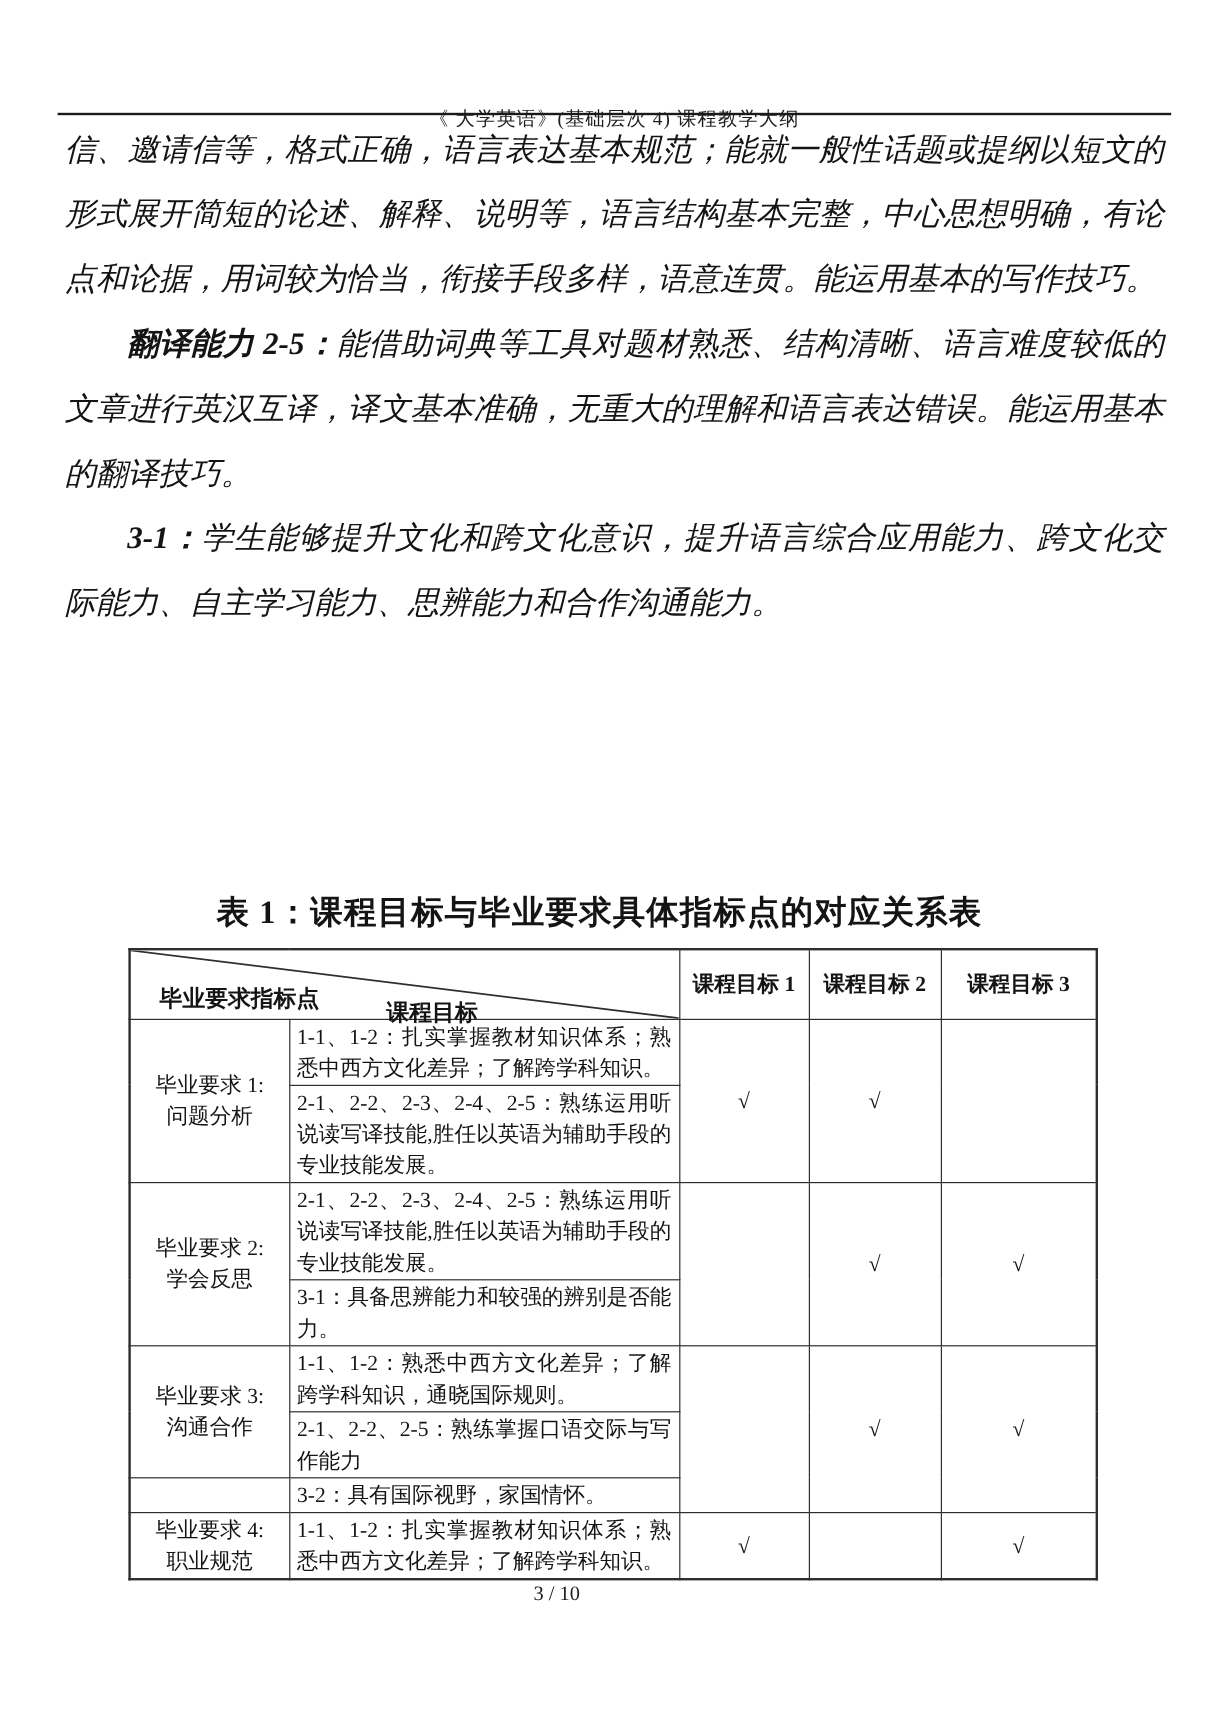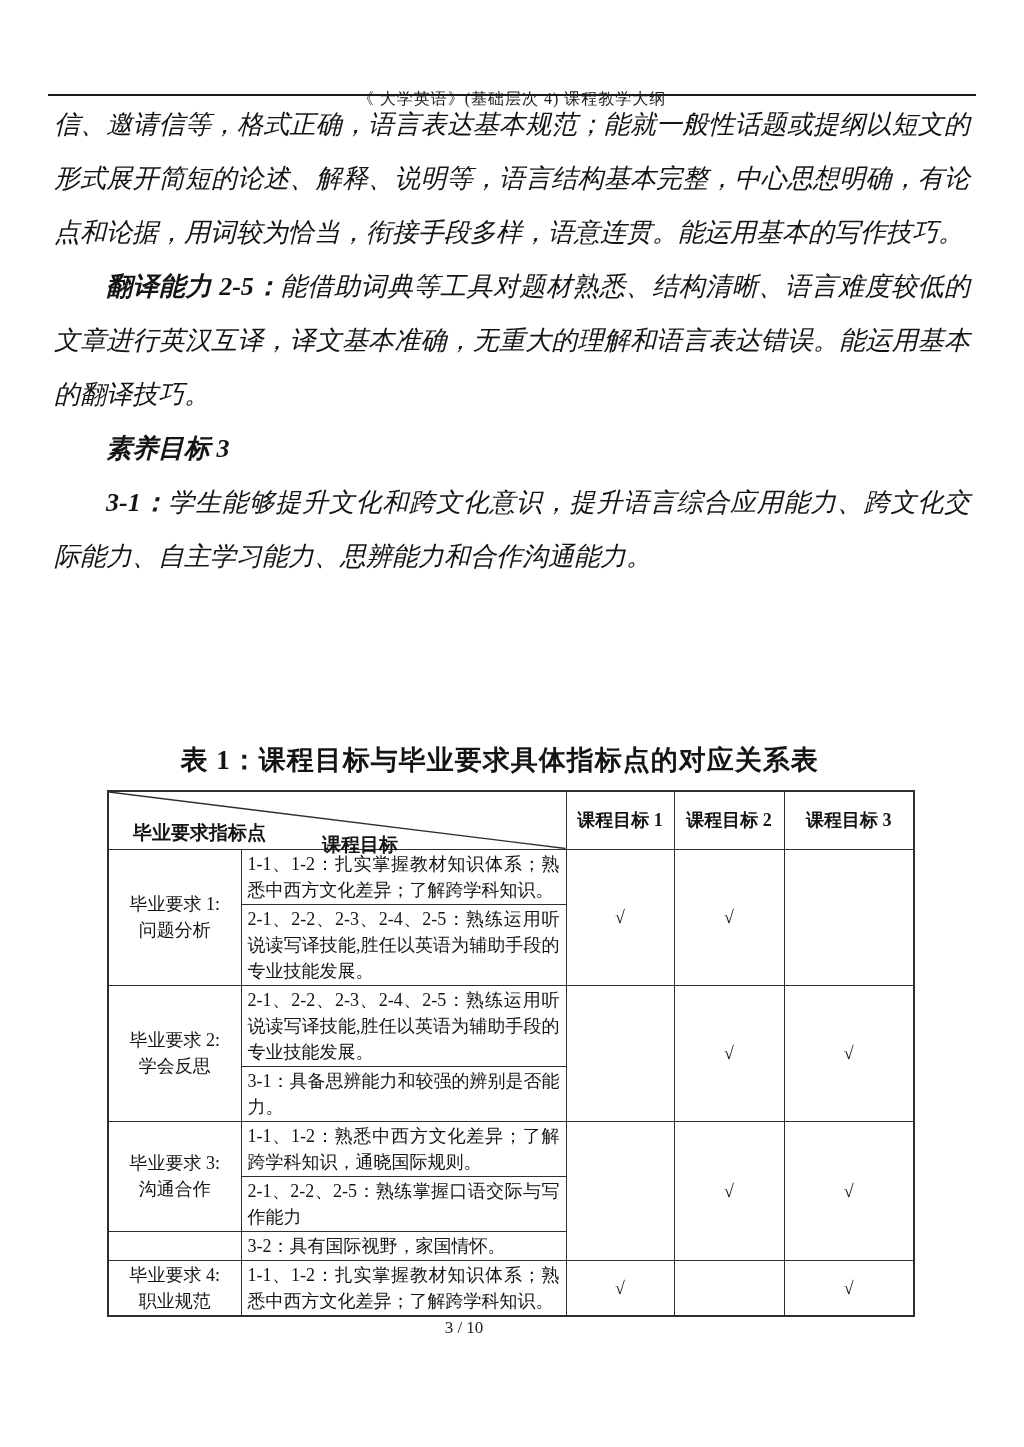--- a/index.html
+++ b/index.html
@@ -76,21 +76,20 @@
 </style>
 </head>
 <body>
 
 <div class="doc-header">《 大学英语》(基础层次 4) 课程教学大纲</div>
 <div class="header-rule"></div>
 
 <div class="body-text">
     <p class="para"><span>信、邀请信等，格式正确，语言表达基本规范；能就一般性话题或提纲以短文的形式展开简短的论述、解释、说明等，语言结构基本完整，中心思想明确，有论点和论据，用词较为恰当，衔接手段多样，语意连贯。能运用基本的写作技巧。</span></p>
     <p class="para indent"><span class="b">翻译能力 2-5：</span><span>能借助词典等工具对题材熟悉、结构清晰、语言难度较低的文章进行英汉互译，译文基本准确，无重大的理解和语言表达错误。能运用基本的翻译技巧。</span></p>
-    <p class="para indent"><span class="b">素养目标 3</span></p>
     <p class="para indent"><span class="b">3-1：</span><span>学生能够提升文化和跨文化意识，提升语言综合应用能力、跨文化交际能力、自主学习能力、思辨能力和合作沟通能力。</span></p>
   </div>
 
 <div class="table-title">表 1：课程目标与毕业要求具体指标点的对应关系表</div>
 
 <div class="matrix-wrap">
   <table class="matrix">
     <colgroup>
       <col style="width:133px">
       <col style="width:325px">

